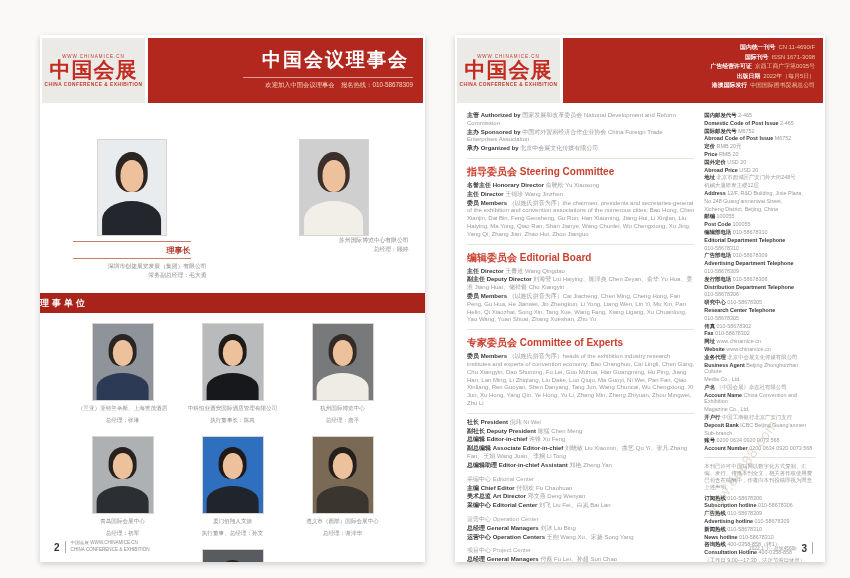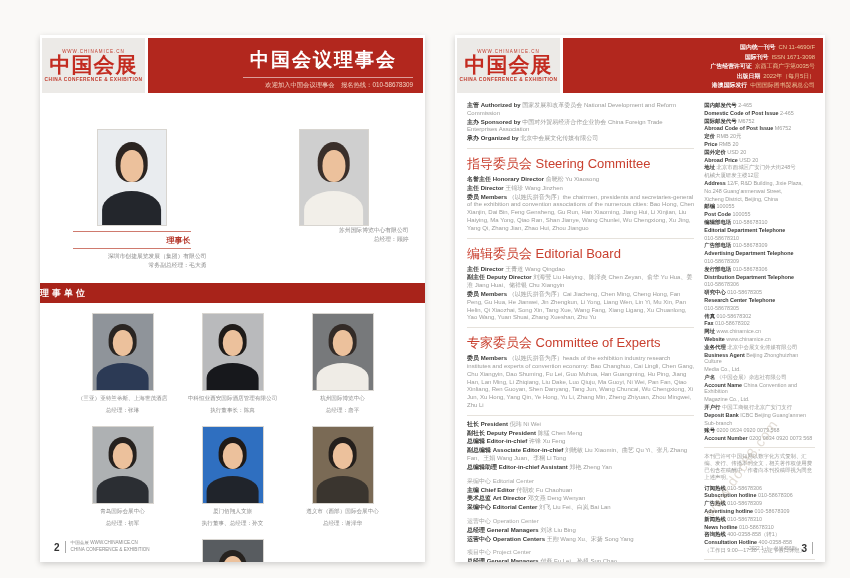--- a/index.html
+++ b/index.html
@@ -4,31 +4,31 @@
 <style>
   html,body{margin:0;padding:0;background:#faf9f7;}
   .stage{position:relative;width:850px;height:578px;background:#faf9f7;
          font-family:"Liberation Sans",sans-serif;overflow:hidden;}
   .page{position:absolute;top:35px;height:527px;background:#fff;
         box-shadow:0 2px 6px rgba(0,0,0,.18);overflow:hidden;}
   .page.left{left:40px;width:385px;}
   .page.right{left:455px;width:370px;}
 
   
-  .hdr{display:flex;gap:3px;margin:3px 2px 0 2px;height:55px;}
+  .hdr{display:flex;gap:3px;margin:3px 2px 0 2px;height:65px;}
   .logo-box{width:103px;flex:none;background:#eceae7;display:flex;flex-direction:column;
             align-items:center;justify-content:center;}
   .logo-url{font-size:4.5px;color:#c0392b;letter-spacing:1px;}
   .logo-title{font-size:21px;font-weight:900;color:#c32b20;letter-spacing:1px;line-height:1.05;}
   .logo-sub{font-size:4.8px;color:#c0392b;font-weight:bold;letter-spacing:.5px;}
 
   
   .lp-banner{flex:1;background:#b2271e;padding-top:9px;}
   .lp-banner-title{color:#fff;font-size:19px;font-weight:bold;text-align:right;
-                   padding-right:26px;letter-spacing:2px;}
+                   padding-right:14px;letter-spacing:2px;}
   .lp-banner-rule{height:1px;background:rgba(255,255,255,.55);width:62%;
                   margin:4px 10px 3px auto;}
   .lp-banner-sub{color:#f3d2c0;font-size:6.3px;text-align:right;padding-right:10px;}
 
   
   .portrait{position:relative;overflow:hidden;background:var(--bg,#ddd);
             border:1px solid #d8d5d0;}
   .portrait.lg{width:68px;height:95px;margin:0 auto;}
   .portrait.sm{width:60px;height:76px;margin:0 auto;}
   .portrait::before{content:"";position:absolute;top:13%;left:50%;transform:translateX(-50%);
@@ -66,21 +66,21 @@
   .bl span{color:#ecc99b;margin-left:3px;}
 
   
   .rp-body{display:flex;gap:10px;padding:9px 10px 0 12px;}
   .rp-left{width:234px;}
   .rp-right{width:114px;}
   .row{line-height:1.3;color:#9a9a98;margin-bottom:1px;}
   .row b{color:#3a3a38;}
   .rp-left .row{font-size:6px;}
   .rp-right .row{font-size:5.4px;line-height:1.26;}
-  .h{color:#c9402f;font-size:13px;font-weight:normal;margin:6px 0 3px 0;}
+  .h{color:#c9402f;font-size:10px;font-weight:bold;margin:6px 0 3px 0;}
   .sub{color:#a6a6a4;font-size:6px;margin:5px 0 1px 0;}
   .div{border-top:1px solid #e6e2dc;margin:5px 0;}
   .notice{font-size:5.4px;color:#9a9a98;line-height:1.32;margin:1px 0 3px 0;}
   .watermark{position:absolute;right:26px;bottom:86px;transform:rotate(-55deg);
              color:rgba(185,172,155,.42);font-size:14px;letter-spacing:1px;pointer-events:none;}
 </style>
 </head>
 <body>
 
 <div class="stage">

